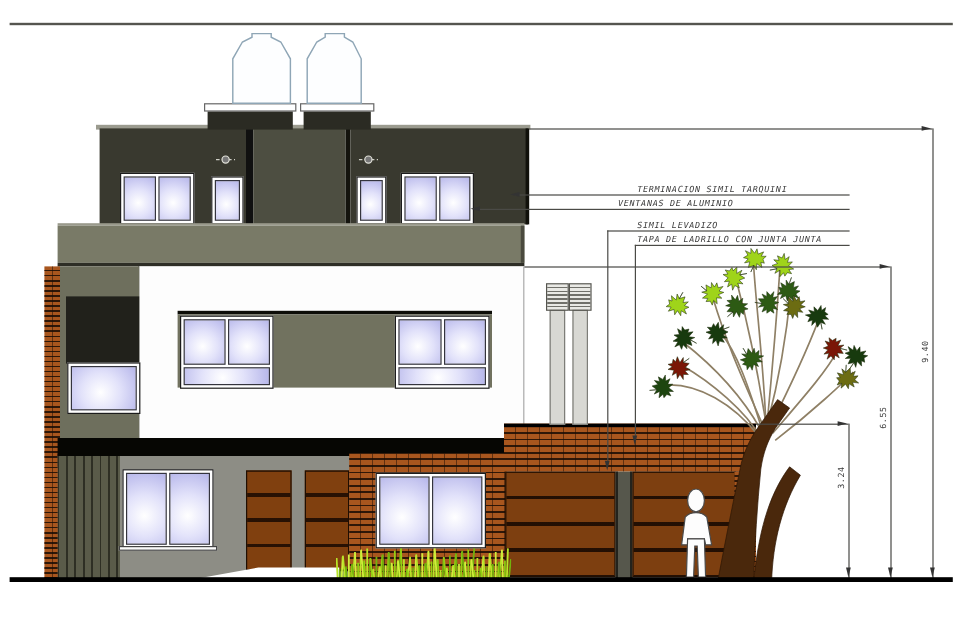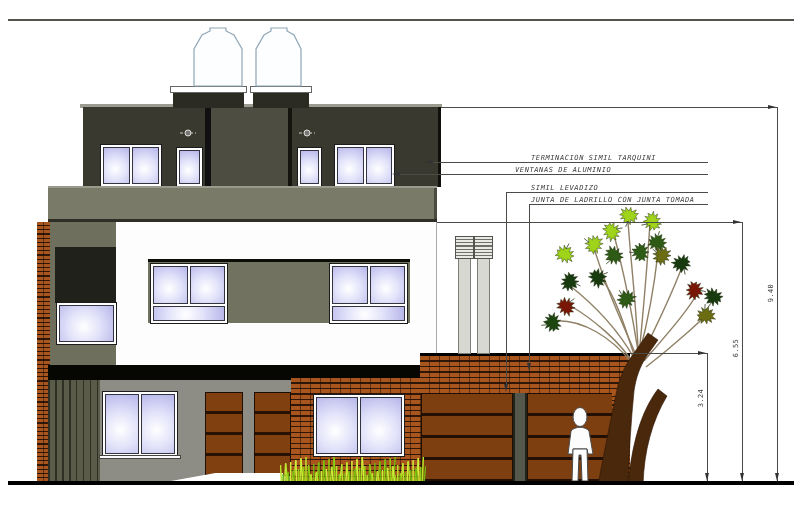--- a/index.html
+++ b/index.html
@@ -306,21 +306,21 @@
   <div class="lbl" style="left:515px;top:166px;">VENTANAS DE ALUMINIO</div>
 
   <div class="hline" style="left:506px;top:192px;width:202px;height:1px;"></div>
   <div class="vline" style="left:506px;top:192px;width:1px;height:194px;"></div>
   <div class="arr down" style="left:503.5px;top:384px;"></div>
   <div class="lbl" style="left:531px;top:184px;">SIMIL LEVADIZO</div>
 
   <div class="hline" style="left:529px;top:204px;width:179px;height:1px;"></div>
   <div class="vline" style="left:529px;top:204px;width:1px;height:161px;"></div>
   <div class="arr down" style="left:526.5px;top:363px;"></div>
-  <div class="lbl" style="left:531px;top:196px;">JUNTA DE LADRILLO CON JUNTA TOMADA</div>
+  <div class="lbl" style="left:531px;top:196px;">TAPA DE LADRILLO CON JUNTA JUNTA</div>
 
   <div class="hline" style="left:441px;top:107px;width:336px;height:1px;"></div>
   <div class="vline" style="left:777px;top:107px;width:1px;height:376px;"></div>
   <div class="arr right" style="left:768px;top:104.5px;"></div>
   <div class="arr down" style="left:774.5px;top:473px;"></div>
   <div class="dimtxt" style="left:754px;top:288px;width:36px;height:10px;">9.40</div>
 
   <div class="hline" style="left:437px;top:222px;width:305px;height:1px;"></div>
   <div class="vline" style="left:742px;top:222px;width:1px;height:261px;"></div>
   <div class="arr right" style="left:733px;top:219.5px;"></div>

